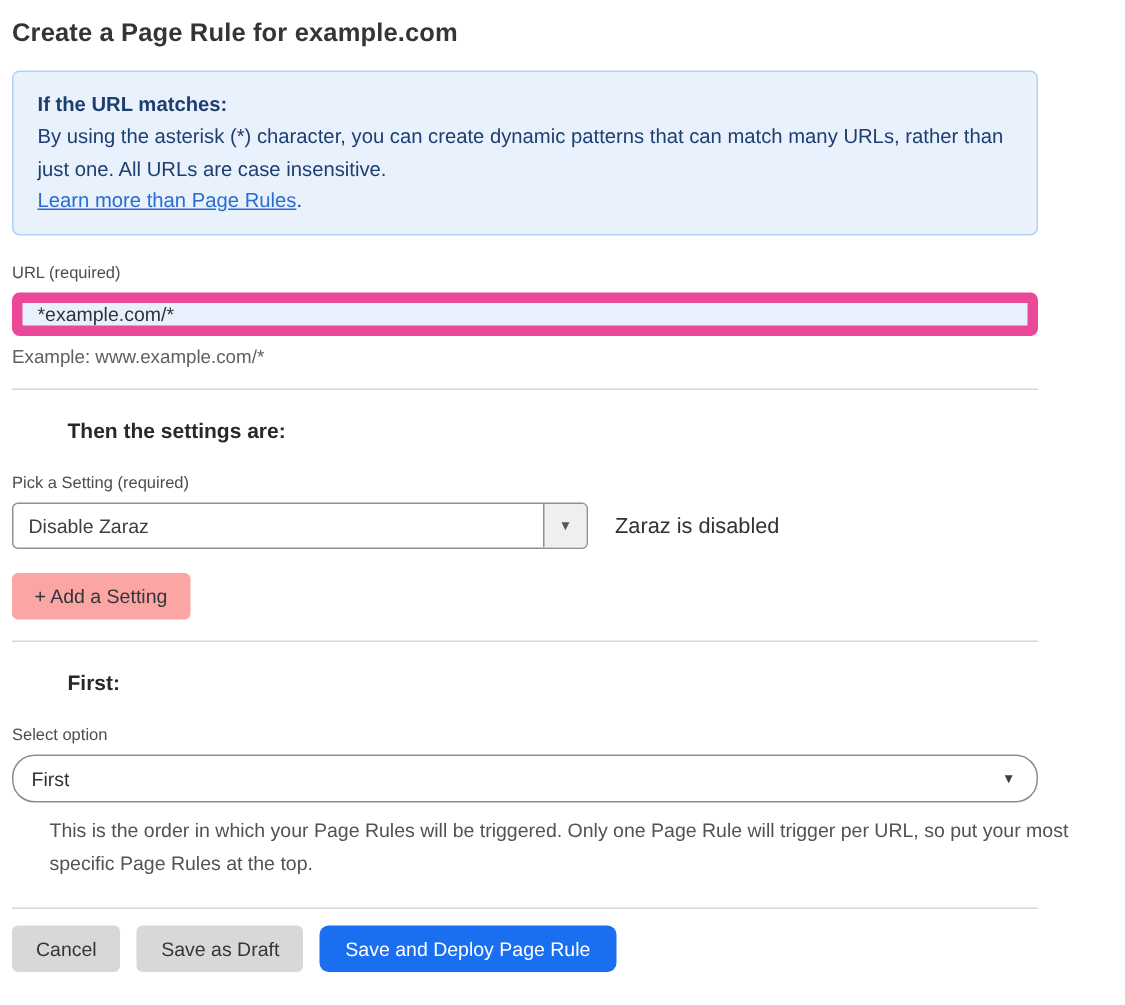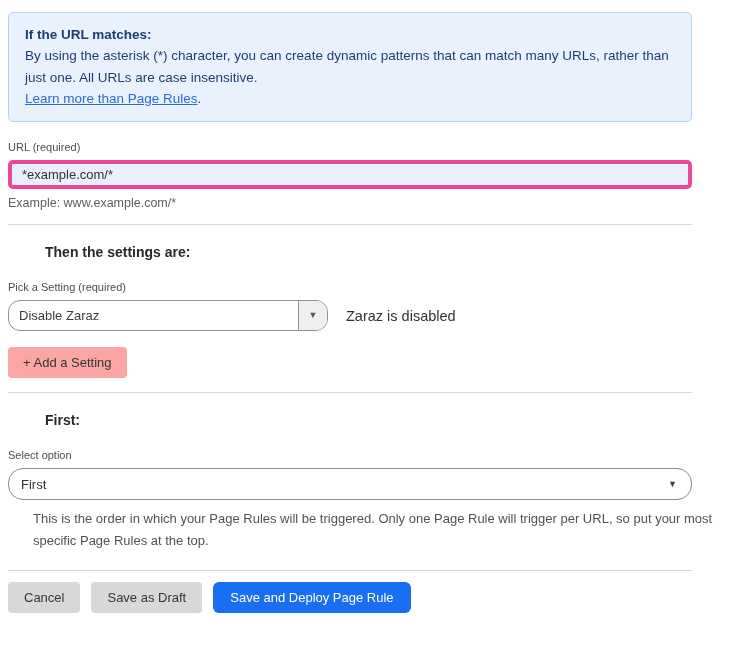--- a/index.html
+++ b/index.html
@@ -42,21 +42,21 @@
   .field-label {
     font-size: 11px;
     color: #4b4d51;
     margin-bottom: 7px;
   }
   .url-input {
     display: block;
     width: 684px;
     height: 29px;
     background: #e8f0fd;
-    border: 4px solid #ec4899;
+    border: 7px solid #ec4899;
     border-radius: 5px;
     font-family: "Liberation Sans", sans-serif;
     font-size: 13px;
     color: #2f3237;
     padding: 0 10px;
     outline: none;
   }
   .helper-text {
     font-size: 12.5px;
     color: #5e6064;
@@ -77,25 +77,25 @@
   }
   .picker-label { margin-top: 21px; }
   .setting-row {
     display: flex;
     align-items: center;
     margin-top: 1px;
   }
   .select-box {
     display: flex;
     align-items: stretch;
-    width: 320px;
+    width: 384px;
     height: 31px;
     background: #ffffff;
     border: 1px solid #8e9093;
-    border-radius: 12px;
+    border-radius: 4px;
     overflow: hidden;
     cursor: pointer;
   }
   .select-box .select-value {
     flex: 1;
     display: flex;
     align-items: center;
     padding-left: 10px;
     font-size: 13px;
     color: #3c3e42;
@@ -184,20 +184,21 @@
     color: #ffffff;
     border-radius: 6px;
     padding: 8px 17px;
   }
 </style>
 </head>
 <body>
 
 <div class="container">
 
+  <h1 class="page-title">Create a Page Rule for example.com</h1>
 
   <div class="info-box">
     <div class="info-heading">If the URL matches:</div>
     <div class="info-body">By using the asterisk (*) character, you can create dynamic patterns that can match many URLs, rather than just one. All URLs are case insensitive.</div>
     <div><a class="info-link">Learn more than Page Rules</a><span>.</span></div>
   </div>
 
   <div class="field-label">URL (required)</div>
   <input class="url-input" type="text" value="*example.com/*" style="">
   <div class="helper-text">Example: www.example.com/*</div>

